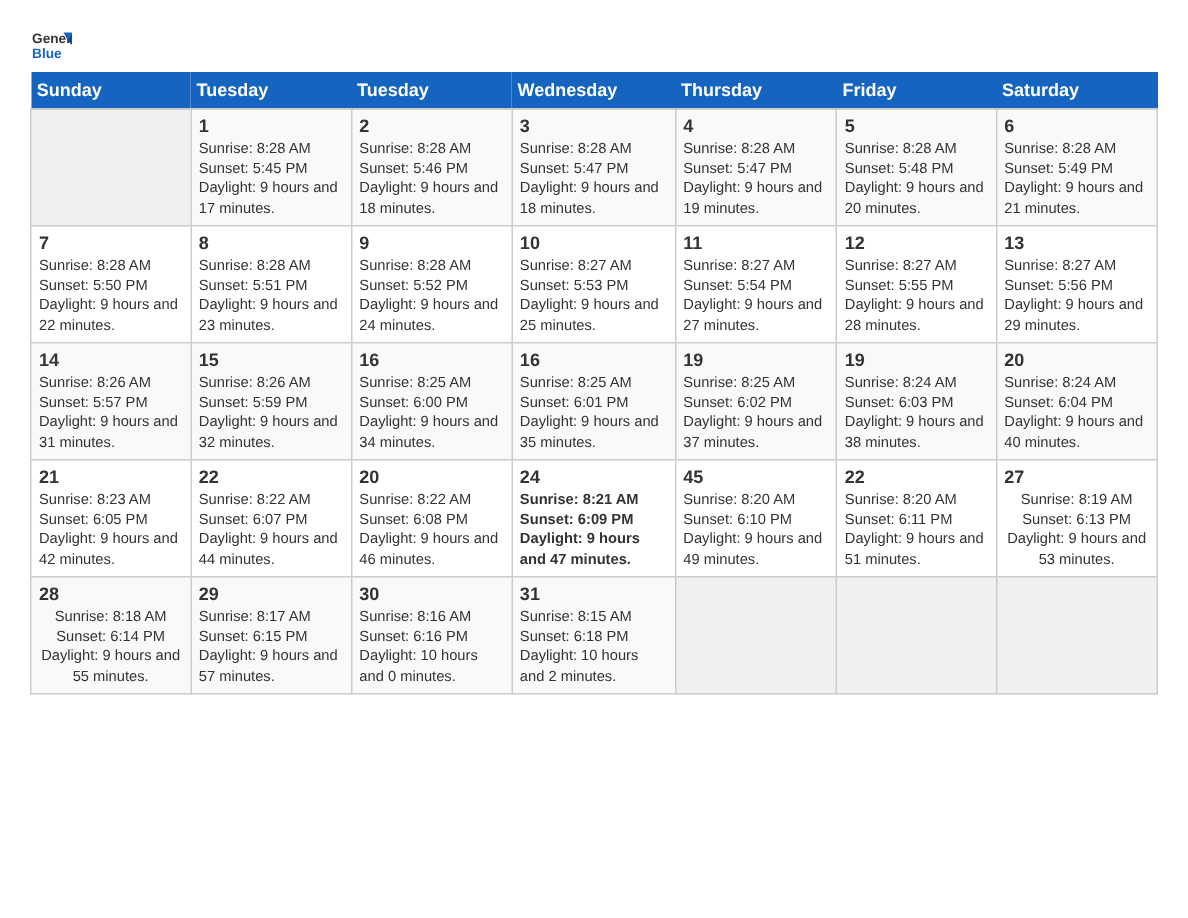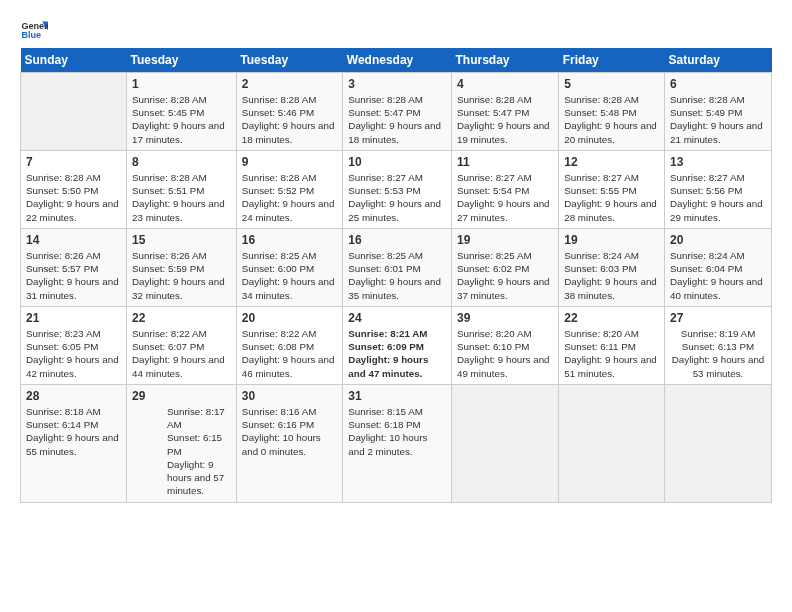--- a/index.html
+++ b/index.html
@@ -259,48 +259,48 @@
 Sunset: 6:08 PM
 Daylight: 9 hours and 46 minutes.</div>
           </td>
           <td>
             <div class="day-number">24</div>
             <div class="cell-text" style="white-space: pre-line; font-weight: bold;">Sunrise: 8:21 AM
 Sunset: 6:09 PM
 Daylight: 9 hours and 47 minutes.</div>
           </td>
           <td>
-            <div class="day-number">39</div>
+            <div class="day-number">45</div>
             <div class="cell-text" style="white-space: pre-line;">Sunrise: 8:20 AM
 Sunset: 6:10 PM
 Daylight: 9 hours and 49 minutes.</div>
           </td>
           <td>
             <div class="day-number">22</div>
             <div class="cell-text" style="white-space: pre-line;">Sunrise: 8:20 AM
 Sunset: 6:11 PM
 Daylight: 9 hours and 51 minutes.</div>
           </td>
           <td>
             <div class="day-number">27</div>
             <div class="cell-text" style="white-space: pre-line; text-align: center;">Sunrise: 8:19 AM
 Sunset: 6:13 PM
 Daylight: 9 hours and 53 minutes.</div>
           </td>
         </tr>
         <tr>
           <td>
             <div class="day-number">28</div>
-            <div class="cell-text" style="white-space: pre-line;">Sunrise: 8:18 AM
+            <div class="cell-text" style="white-space: pre-line; text-align: center;">Sunrise: 8:18 AM
 Sunset: 6:14 PM
 Daylight: 9 hours and 55 minutes.</div>
           </td>
           <td>
             <div class="day-number">29</div>
-            <div class="cell-text" style="white-space: pre-line; margin-left: 35px;">Sunrise: 8:17 AM
+            <div class="cell-text" style="white-space: pre-line;">Sunrise: 8:17 AM
 Sunset: 6:15 PM
 Daylight: 9 hours and 57 minutes.</div>
           </td>
           <td>
             <div class="day-number">30</div>
             <div class="cell-text" style="white-space: pre-line;">Sunrise: 8:16 AM
 Sunset: 6:16 PM
 Daylight: 10 hours and 0 minutes.</div>
           </td>
           <td>

